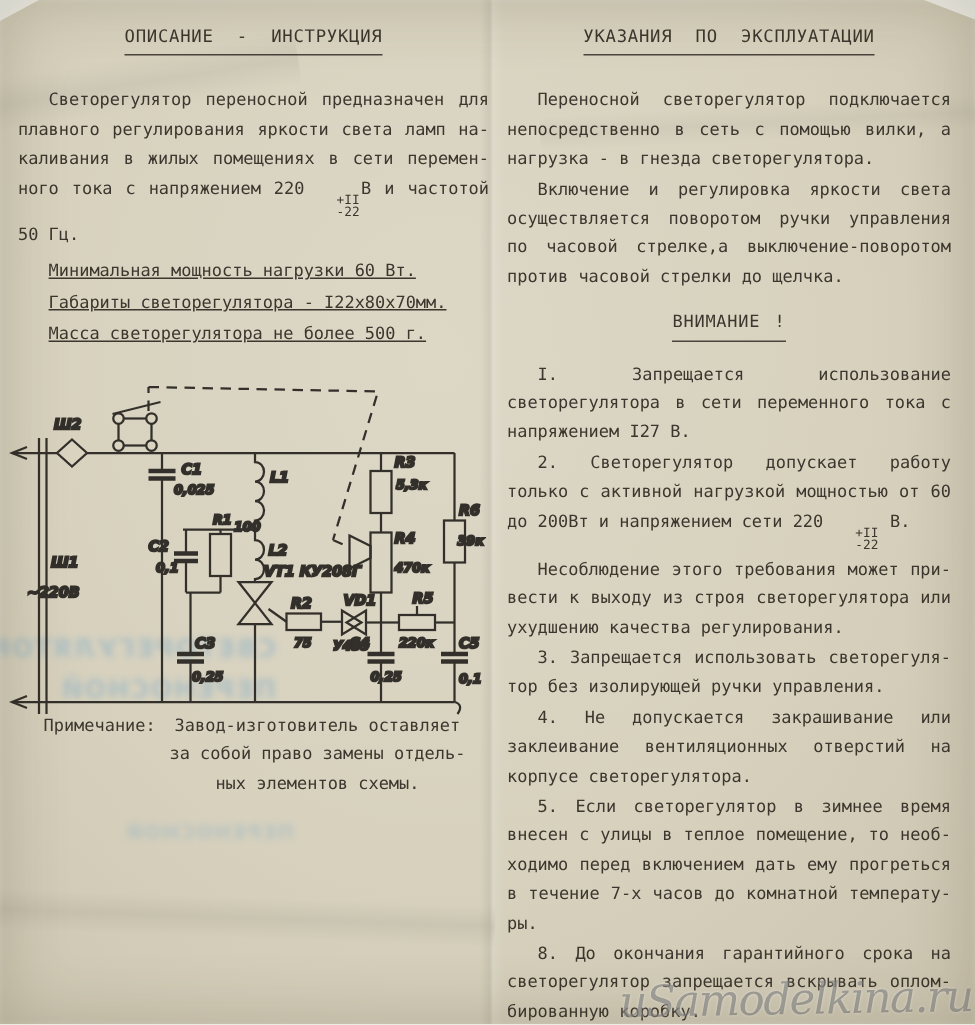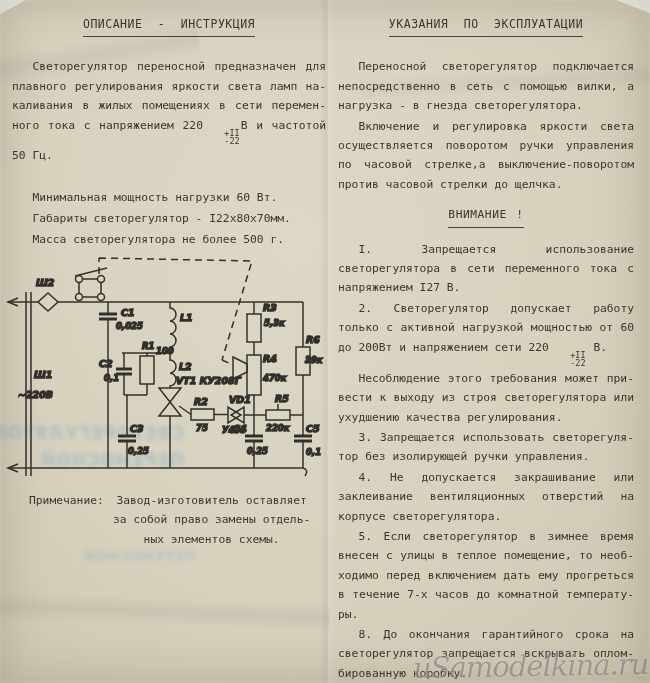--- a/index.html
+++ b/index.html
@@ -16,21 +16,21 @@
   .col{position:absolute;top:0;font-size:11.3px;line-height:19.4px;z-index:2;}
   .col-left{left:12px;width:314px;}
   .col-right{left:338px;width:296px;}
   .hdr{margin:0;padding-top:15px;text-align:center;font-size:11.5px;}
   .u{display:inline-block;border-bottom:1.2px solid #4a443c;padding-bottom:2px;
      word-spacing:0.7em;letter-spacing:0.5px;}
   .attn{margin:11px 0 12px;text-align:center;}
   .attn .u{word-spacing:0.2em;}
   p.para{margin:1px 0 0 0;text-indent:3ch;text-align:justify;hyphens:manual;-webkit-hyphens:manual;}
   p.first{margin-top:20px;}
-  .specs{margin-top:22px;}
+  .specs{margin-top:4px;text-decoration:underline;}
   .spec{text-indent:3ch;white-space:nowrap;line-height:21px;}
   .spacer{height:241px;}
   .note{display:flex;gap:1ch;margin-left:2.5ch;}
   .note-label{white-space:nowrap;}
   .note-text{width:202px;hyphens:manual;text-align:center;-webkit-hyphens:manual;}
   .vstack{display:inline-flex;flex-direction:column;vertical-align:-7px;
           line-height:8.5px;font-size:8.5px;margin:0 1px;justify-content:flex-end;}
   .schematic{position:absolute;left:0;top:248px;z-index:2;}
   .sch-label{font-family:"DejaVu Sans", sans-serif;font-style:italic;font-weight:bold;
              font-size:9.5px;fill:#2f2b26;}
@@ -74,21 +74,21 @@
   <div class="col col-left">
     <div class="hdr">
       <span class="u">ОПИСАНИЕ - ИНСТРУКЦИЯ</span>
     </div>
     <p class="para first"><span>Светорегулятор переносной предназначен для плавного регулирования яркости света ламп на­каливания в жилых помещениях в сети перемен­ного тока с напряжением 220</span><span class="vstack">
           <span>+II</span>
           <span>-22</span>
         </span><span>В и частотой 50 Гц.</span></p>
     <div class="specs">
       <div class="spec">Минимальная мощность нагрузки 60 Вт.</div>
-      <div class="spec">Габариты светорегулятор - I22х80х70мм.</div>
+      <div class="spec">Габариты светорегулятора - I22х80х70мм.</div>
       <div class="spec">Масса светорегулятора не более 500 г.</div>
     </div>
     <div class="spacer"></div>
     <div class="note">
       <span class="note-label">Примечание:</span>
       <span class="note-text">Завод-изготовитель оставляет за собой право замены отдель­ных элементов схемы.</span>
     </div>
   </div>
 
   <svg class="schematic" width="324" height="238" viewBox="0 0 324 238" fill="none" stroke="#33302b" stroke-width="1.5">

